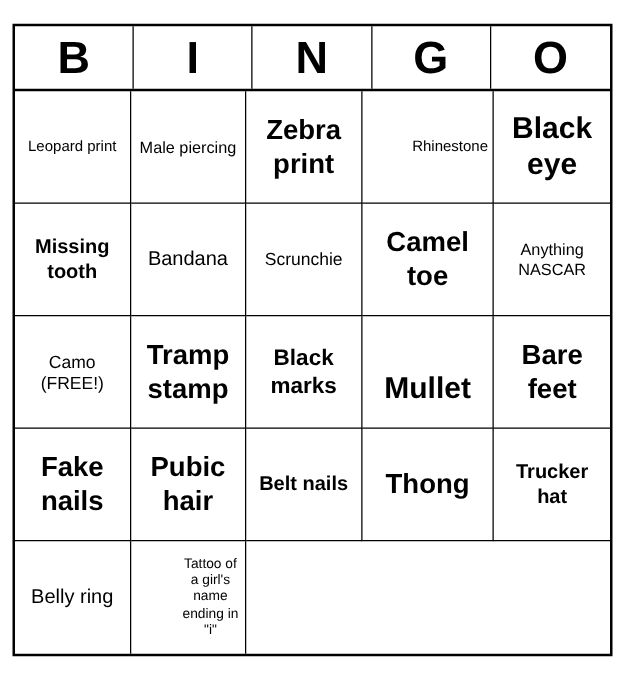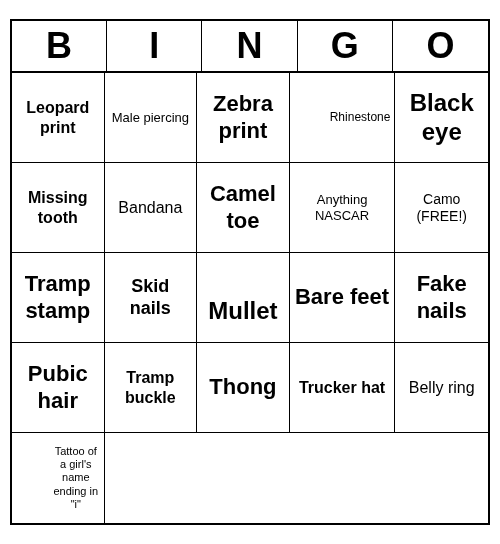--- a/index.html
+++ b/index.html
@@ -77,70 +77,73 @@
 <div class="bingo-card">
   <div class="bingo-header">
   <div class="bingo-header-cell">B</div>
       <div class="bingo-header-cell">I</div>
       <div class="bingo-header-cell">N</div>
       <div class="bingo-header-cell">G</div>
       <div class="bingo-header-cell">O</div>
     </div>
   <div class="bingo-grid">
   <div class="bingo-cell">
-        <span style="white-space: pre-line; font-size: 16px; font-weight: bold;">Leopard print</span>
+        <span style="white-space: pre-line; font-size: 12px;">Leopard print</span>
       </div>
       <div class="bingo-cell">
         <span style="white-space: pre-line; font-size: 13px;">Male piercing</span>
       </div>
       <div class="bingo-cell">
         <span class="large" style="white-space: pre-line;">Zebra print</span>
       </div>
       <div class="bingo-cell">
         <span class="small" style="white-space: pre-line; font-size: 12px;">Rhinestone</span>
       </div>
       <div class="bingo-cell">
         <span class="large" style="white-space: pre-line; font-size: 24px; font-weight: bold;">Black eye</span>
       </div>
       <div class="bingo-cell">
         <span class="medium" style="white-space: pre-line; font-size: 16px; font-weight: bold;">Missing tooth</span>
       </div>
       <div class="bingo-cell">
         <span style="white-space: pre-line; font-size: 16px;">Bandana</span>
       </div>
       <div class="bingo-cell">
+        <span style="white-space: pre-line; font-size: 14px;">Scrunchie</span>
+      </div>
+      <div class="bingo-cell">
         <span class="large" style="white-space: pre-line; font-size: 22px; font-weight: bold;">Camel toe</span>
       </div>
       <div class="bingo-cell">
         <span style="white-space: pre-line; font-size: 13px;">Anything NASCAR</span>
       </div>
       <div class="bingo-cell">
         <span style="white-space: pre-line; font-size: 14px;">Camo
 (FREE!)</span>
       </div>
       <div class="bingo-cell">
         <span class="large" style="white-space: pre-line; font-size: 22px; font-weight: bold;">Tramp stamp</span>
       </div>
       <div class="bingo-cell">
-        <span class="medium" style="white-space: pre-line; font-size: 18px; font-weight: bold;">Skid nails</span>
+        <span class="medium" style="white-space: pre-line; font-size: 18px; font-weight: bold;">Black marks</span>
       </div>
       <div class="bingo-cell">
         <span class="large" style="white-space: pre-line; font-size: 24px; font-weight: bold; margin-top: 27px;">Mullet</span>
       </div>
       <div class="bingo-cell">
         <span class="large" style="white-space: pre-line; font-size: 22px; font-weight: bold;">Bare feet</span>
       </div>
       <div class="bingo-cell">
         <span class="large" style="white-space: pre-line; font-size: 22px; font-weight: bold;">Fake nails</span>
       </div>
       <div class="bingo-cell">
         <span class="large" style="white-space: pre-line; font-size: 22px; font-weight: bold; text-align: center;">Pubic hair</span>
       </div>
       <div class="bingo-cell">
-        <span class="medium" style="white-space: pre-line; font-size: 16px; font-weight: bold;">Tramp buckle</span>
+        <span class="medium" style="white-space: pre-line; font-size: 16px; font-weight: bold;">Belt nails</span>
       </div>
       <div class="bingo-cell">
         <span class="large" style="white-space: pre-line; font-size: 22px; font-weight: bold;">Thong</span>
       </div>
       <div class="bingo-cell">
         <span class="medium" style="white-space: pre-line; font-size: 16px; font-weight: bold;">Trucker hat</span>
       </div>
       <div class="bingo-cell">
         <span class="large" style="white-space: pre-line; font-size: 16px; font-weight: normal;">Belly ring</span>
       </div>

